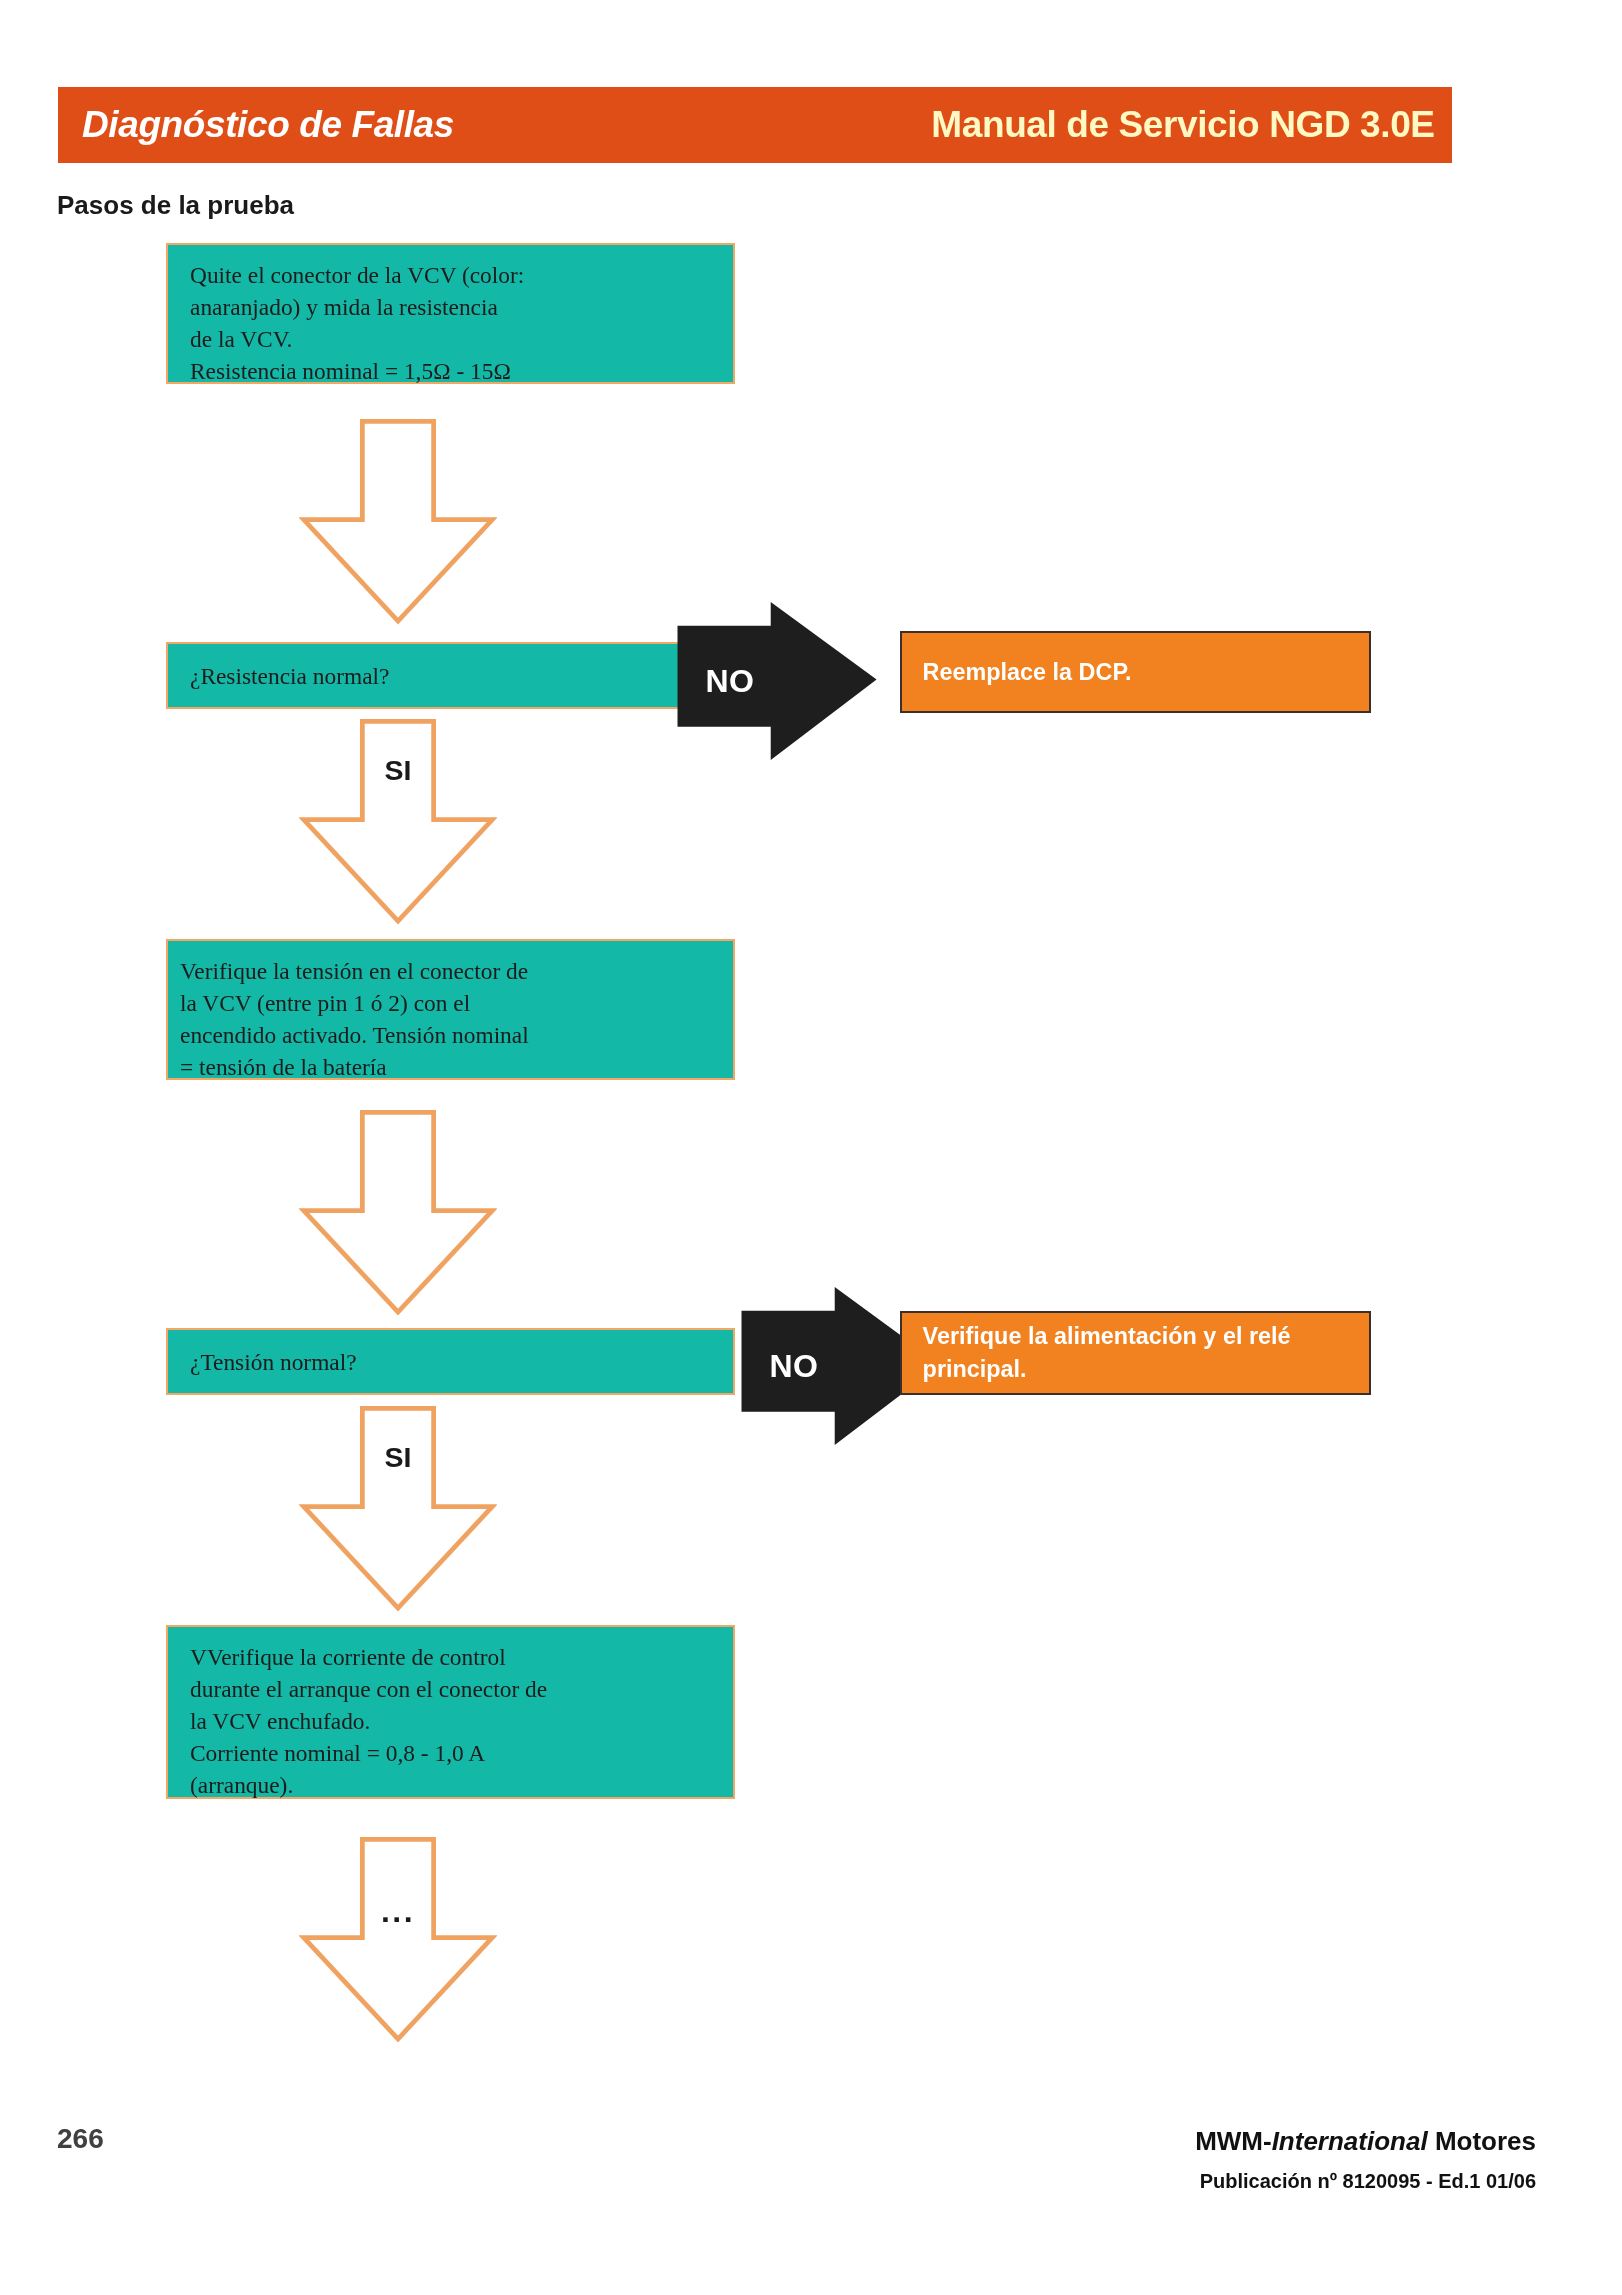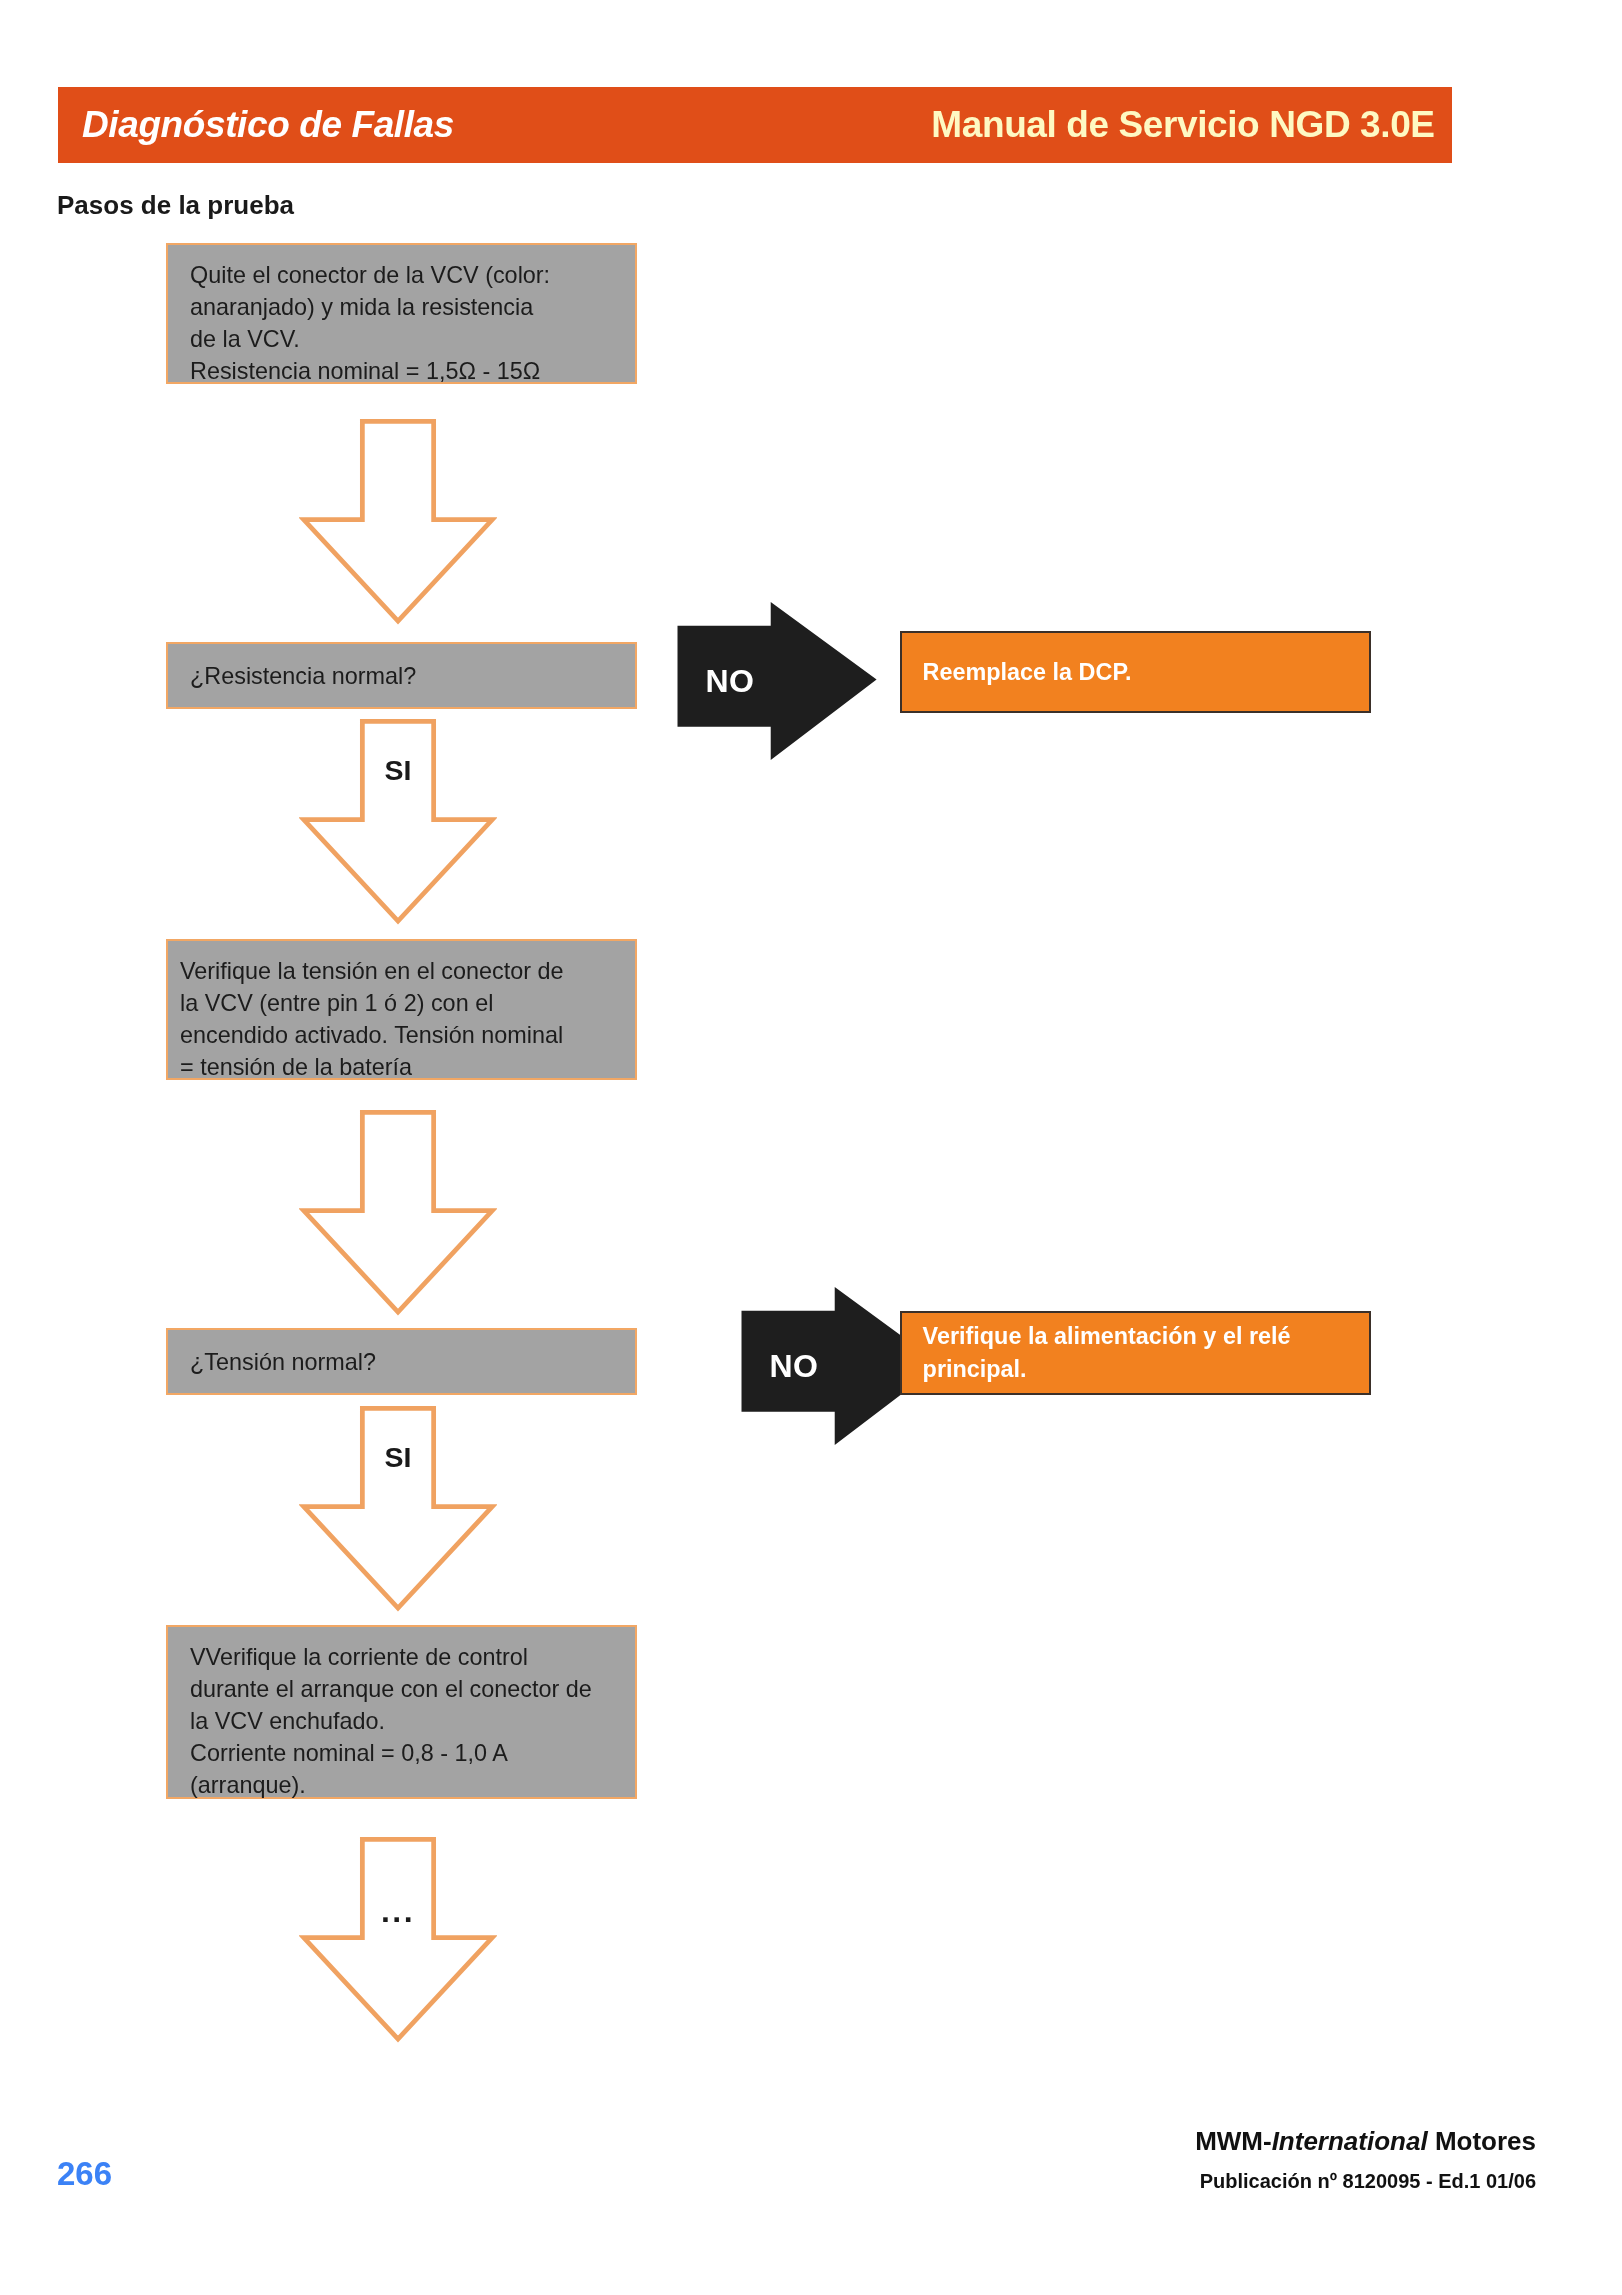--- a/index.html
+++ b/index.html
@@ -66,25 +66,26 @@
     left: 0;
     top: 0;
     width: 1622px;
     height: 2295px;
   }
 
   
   .step-box {
     position: absolute;
     left: 166px;
-    width: 471px;
+    width: 569px;
     box-sizing: border-box;
-    background: #a3a3a3;
+    background: #14b8a6;
     border: 2.4px solid #f2a764;
     padding: 14.3px 20.6px 14.3px 22px;
+    font-family: Liberation Serif, serif;
   }
   .step-box .step-text {
     font-size: 23.4px;
     line-height: 32px;
     color: #1c1c1c;
     white-space: pre-line;
   }
 
   
   .question-box {
@@ -152,24 +153,23 @@
     font-weight: bold;
     color: #ffffff;
     white-space: pre-line;
   }
 
   
   #footer-page-number {
     position: absolute;
     left: 57px;
     top: 2123px;
-    font-size: 33px;
-    font-weight: bold;
-    color: #3b82f6;
-    margin-top: 32px;
+    font-size: 28px;
+    font-weight: bold;
+    color: #404040;
   }
   #footer-company {
     position: absolute;
     right: 86px;
     top: 2126px;
     font-size: 26px;
     font-weight: bold;
     color: #111111;
     white-space: nowrap;
   }

